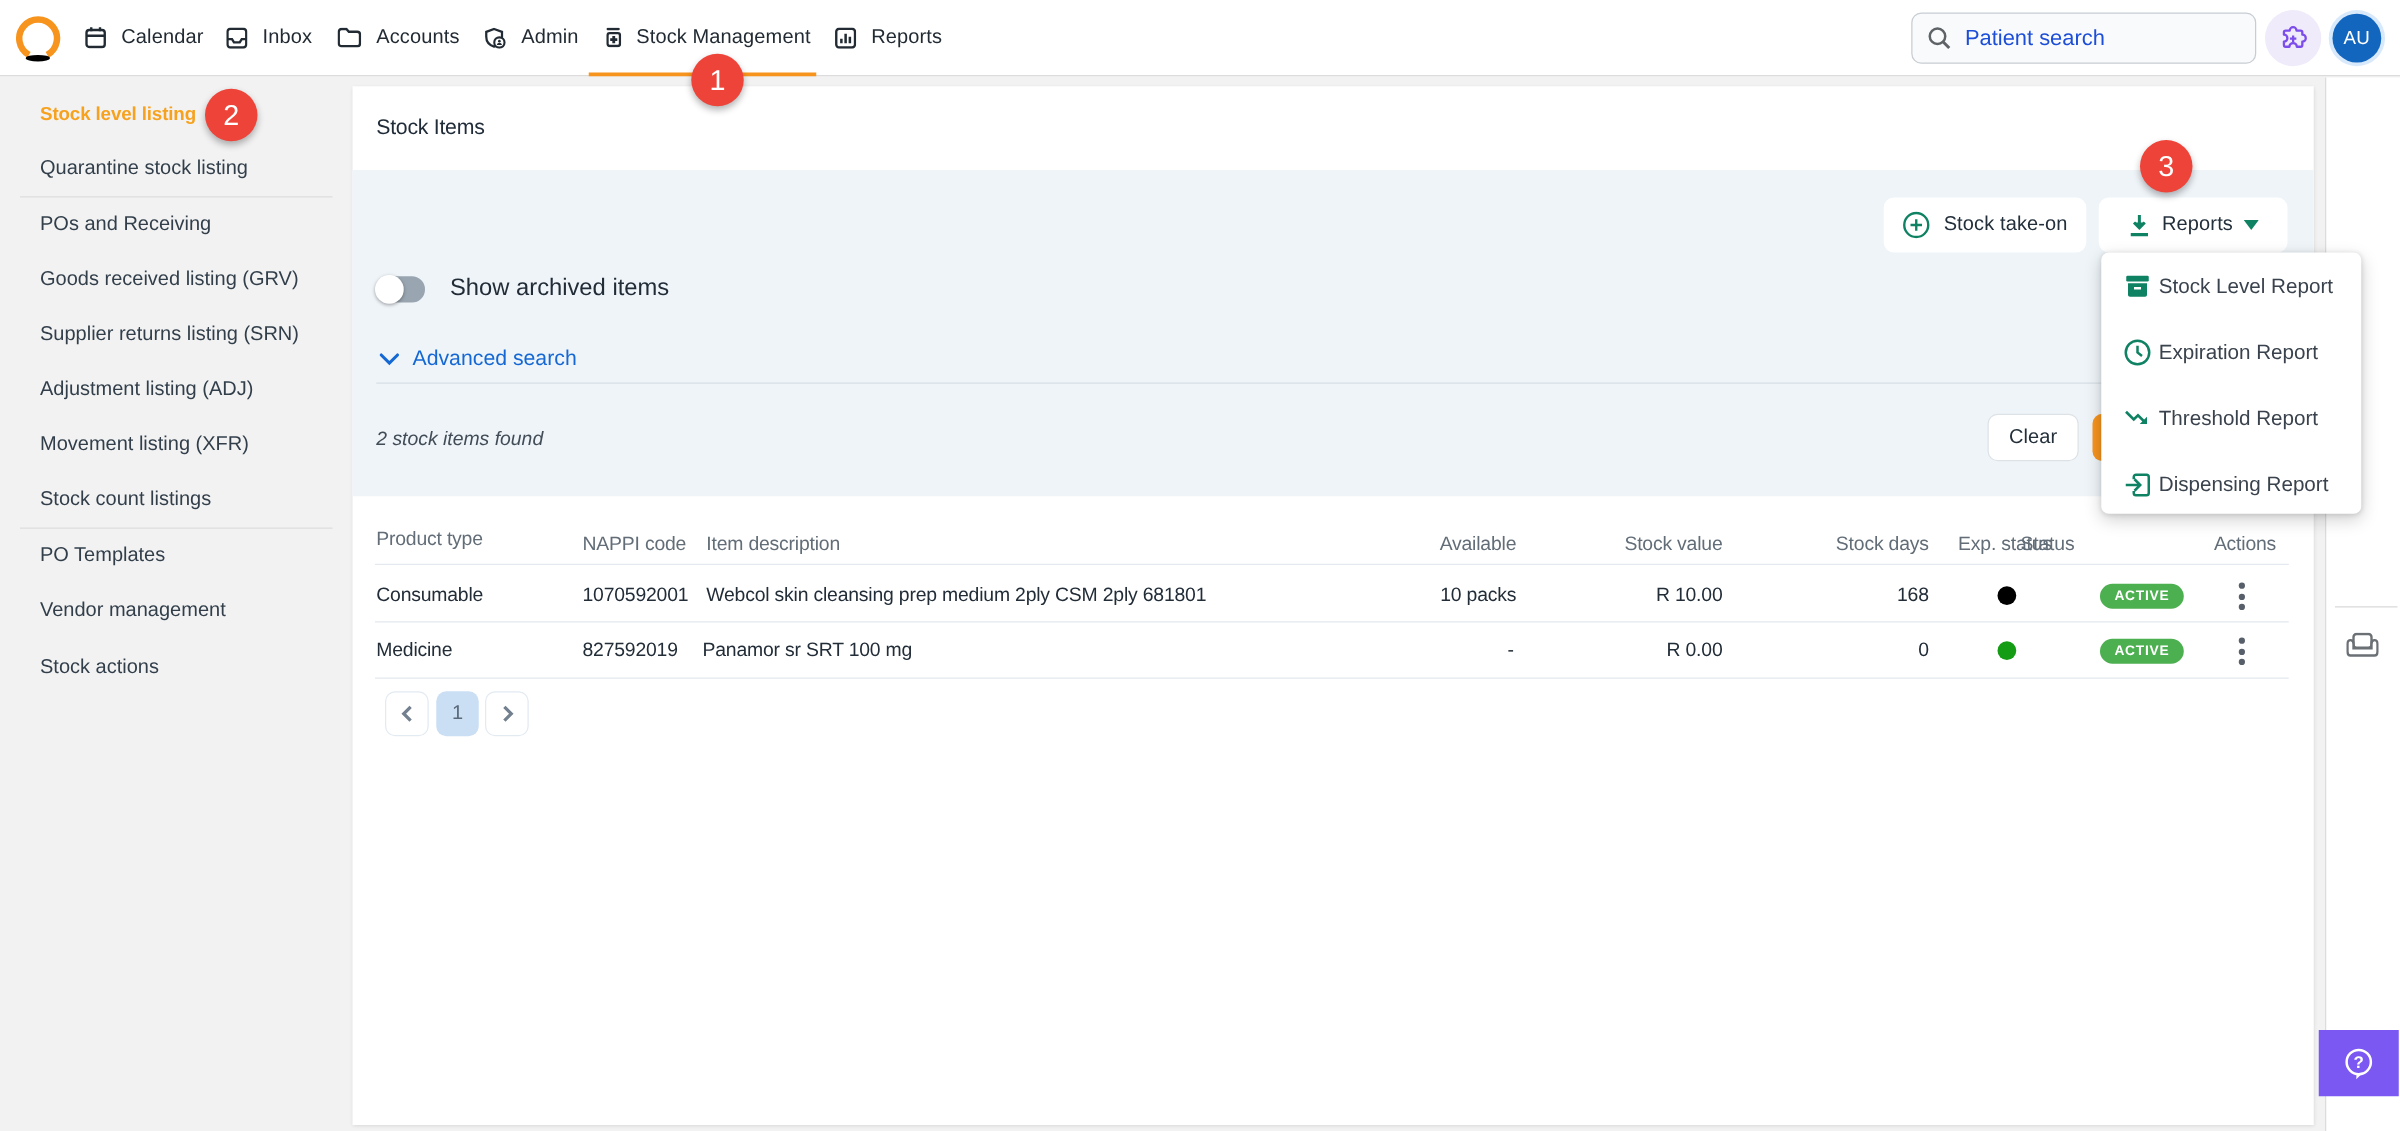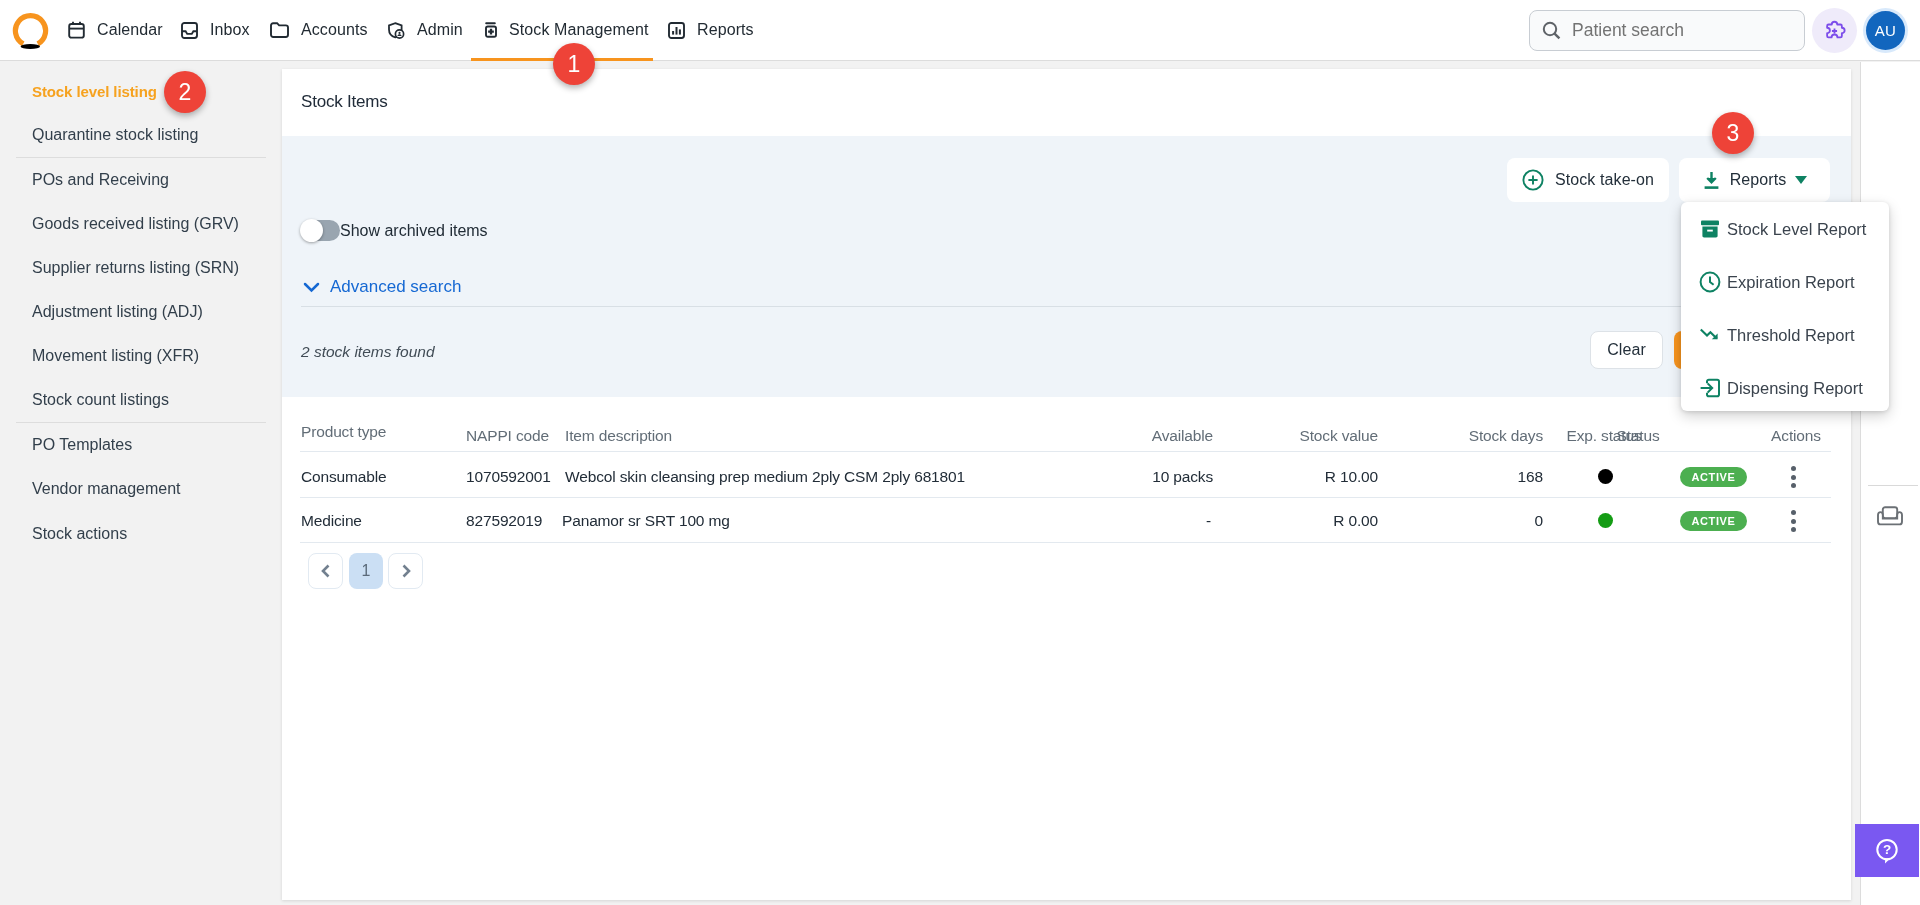--- a/index.html
+++ b/index.html
@@ -9,41 +9,41 @@
 
 
 #hdr { position:absolute; left:0; top:0; width:1920px; height:61px; background:#fff; border-bottom:1px solid #dcdcdc; z-index:5; }
 .nav { position:absolute; top:0; height:60px; display:flex; align-items:center; gap:12px; font-size:16px; color:#222b33; letter-spacing:.1px; }
 .nav svg { flex:0 0 auto; }
 #tabline { position:absolute; left:471px; top:58px; width:182px; height:3px; background:#f7941e; z-index:6; }
 
 .badge { position:absolute; width:42px; height:42px; border-radius:50%; background:#ee4338; color:#fff; font-size:23px; display:flex; align-items:center; justify-content:center; box-shadow:0 3px 6px rgba(0,0,0,.3); z-index:30; }
 
 #psearch { position:absolute; left:1529px; top:10px; width:276px; height:41px; background:#f9fafb; border:1px solid #c8cdd3; border-radius:8px; display:flex; align-items:center; padding-left:12px; gap:11px; }
-#psearch span { color:#737373; font-size:17.5px; }
+#psearch span { color:#1d4ed8; font-size:17.5px; }
 #puzzle { position:absolute; left:1812px; top:8px; width:45px; height:45px; border-radius:50%; background:#efebfa; display:flex; align-items:center; justify-content:center; }
 #avatar { position:absolute; left:1863px; top:8px; width:45px; height:45px; border-radius:50%; background:#d8e9fb; display:flex; align-items:center; justify-content:center; }
 #avatar .in { width:39px; height:39px; border-radius:50%; background:#1266be; color:#fff; font-size:15px; display:flex; align-items:center; justify-content:center; letter-spacing:.3px; }
 
 
 .side { position:absolute; left:32px; font-size:16px; color:#323f4b; white-space:nowrap; }
 .sdiv { position:absolute; left:16px; width:250px; height:1px; background:#dddddd; }
 
 
 #panel { position:absolute; left:282px; top:69px; width:1569px; height:831px; background:#fff; box-shadow:0 1px 3px rgba(0,0,0,.12); }
 #ptitle { position:absolute; left:19px; top:23px; font-size:17px; color:#212c39; letter-spacing:-.2px; }
 #filter { position:absolute; left:0; top:67px; width:1569px; height:261px; background:#eff4f9; }
 
 #sinput { position:absolute; left:19px; top:15px; width:448px; height:50px; background:#fff; border-bottom:2px solid #23272b; border-radius:4px 4px 0 0; display:flex; align-items:center; padding-left:15px; gap:13px; }
 #sinput span { color:#939ba3; font-size:15.8px; }
 
 #togglewrap { position:absolute; left:19px; top:84px; display:flex; align-items:center; }
 #track { width:39px; height:21px; border-radius:11px; background:#99a5b0; position:relative; }
 #thumb { position:absolute; left:-1px; top:-1px; width:23px; height:23px; border-radius:50%; background:#fff; box-shadow:0 1px 3px rgba(0,0,0,.35); }
-#togglewrap label { font-size:16px; color:#212c36; }
+#togglewrap label { margin-left:20px; font-size:19px; color:#212c36; }
 
 #advrow { position:absolute; left:21px; top:141px; display:flex; align-items:center; gap:10px; color:#1568d3; }
 #advrow span { font-size:17px; font-weight:500; }
 #fdiv { position:absolute; left:19px; top:170px; width:1531px; height:1px; background:#d8dfe5; }
 #found { position:absolute; left:19px; top:207px; font-style:italic; font-size:15.5px; color:#414c56; }
 
 .wbtn { position:absolute; background:#fff; border-radius:8px; display:flex; align-items:center; justify-content:center; }
 #btn-takeon { left:1225px; top:22px; width:162px; height:44px; gap:11px; }
 #btn-reports { left:1397px; top:22px; width:151px; height:44px; gap:9px; }
 .wbtn span { font-size:16px; color:#232f3a; font-weight:500; letter-spacing:.1px; }

